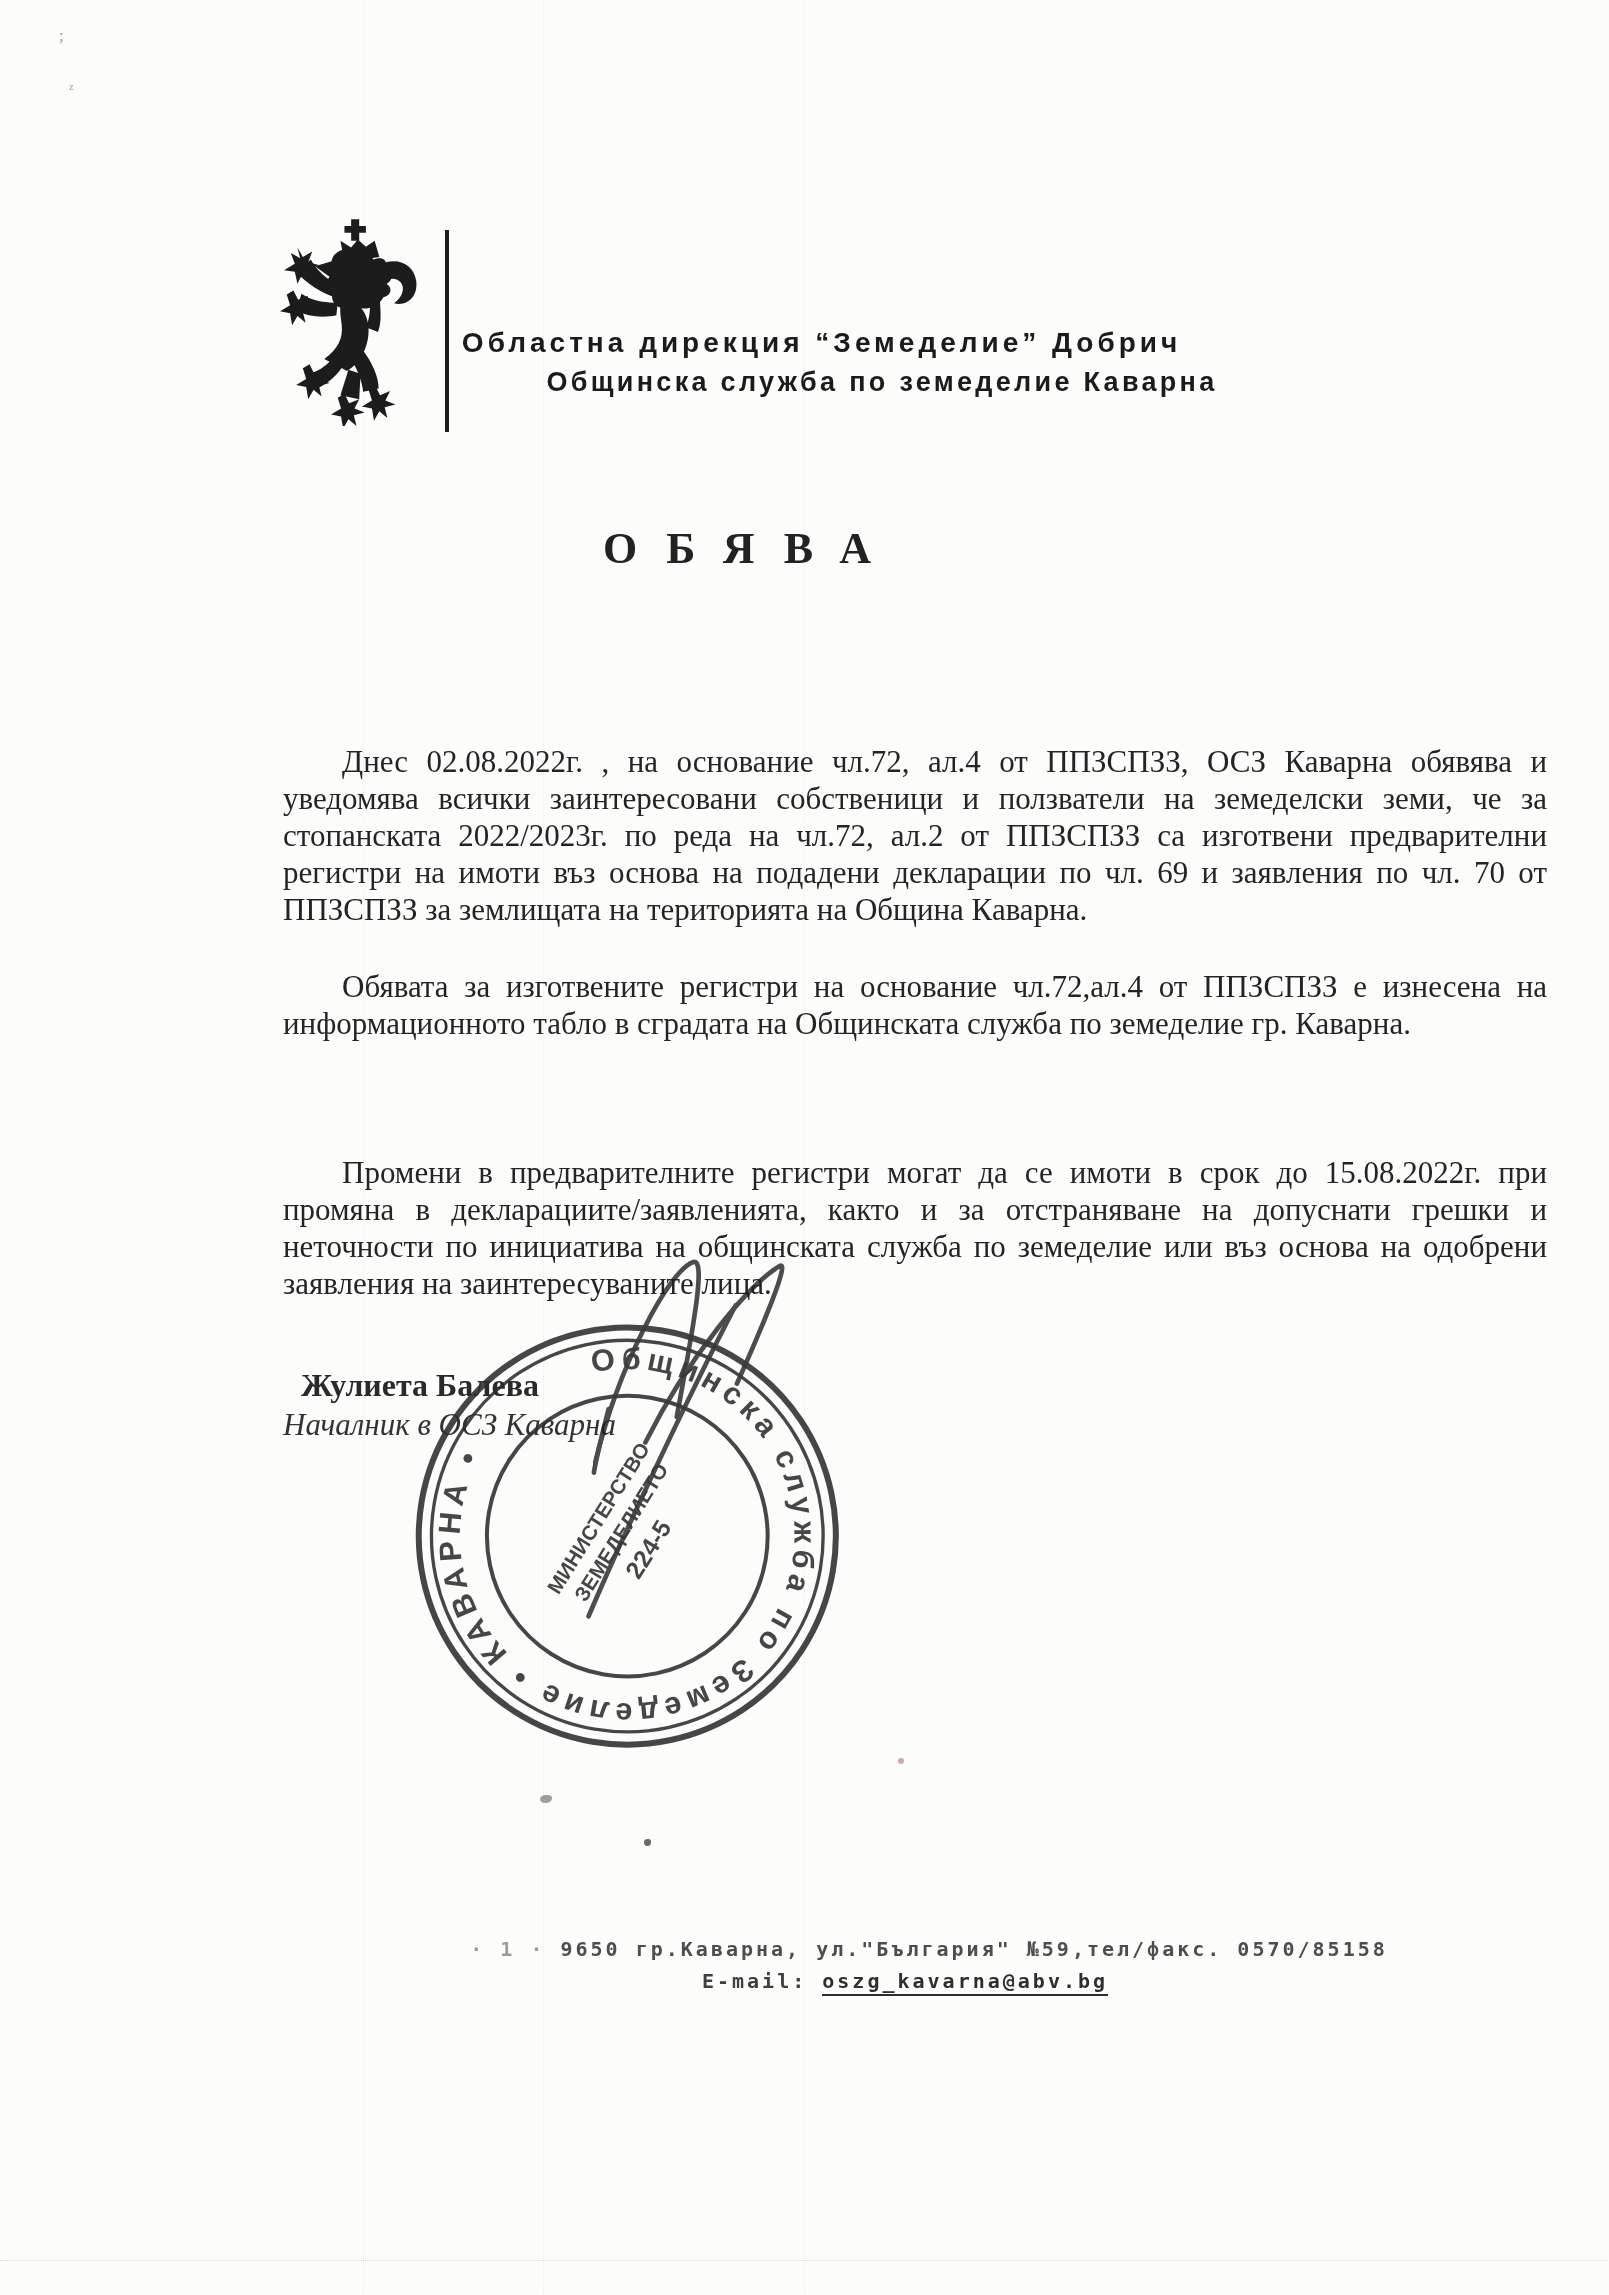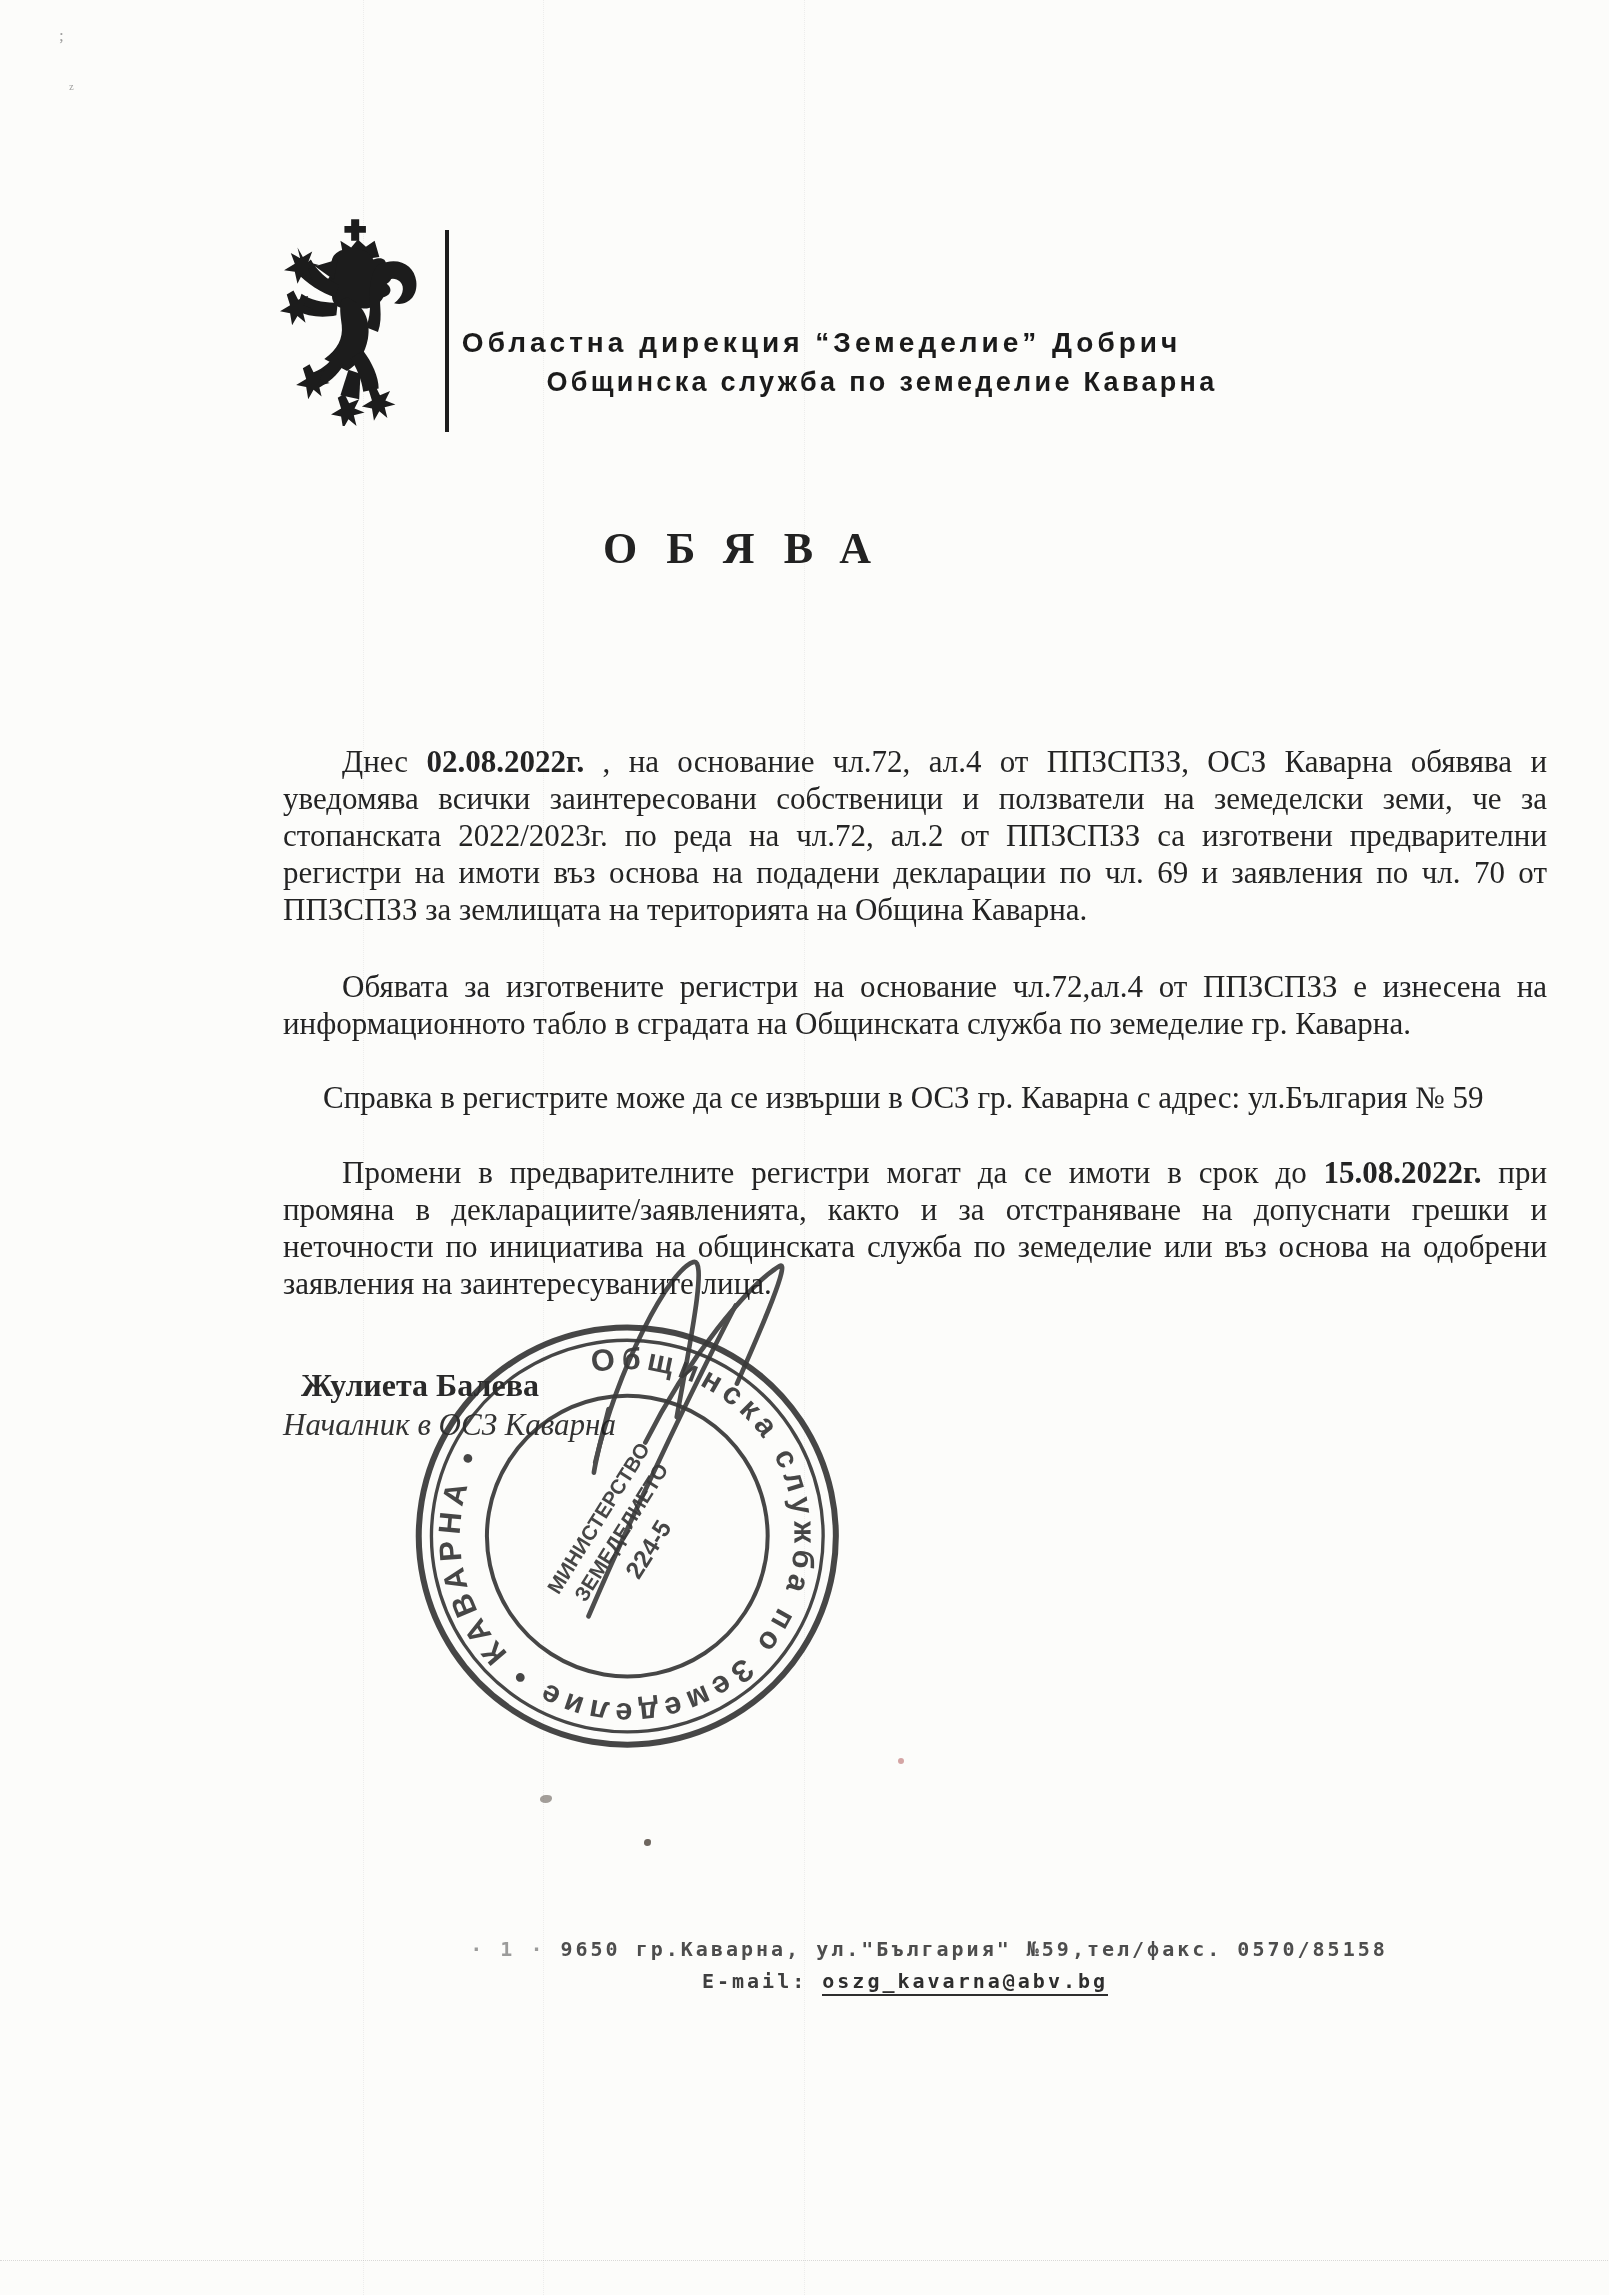--- a/index.html
+++ b/index.html
@@ -33,21 +33,21 @@
   .doc-title{position:absolute;left:603px;top:523px;font-size:44px;font-weight:bold;
              letter-spacing:29px;color:#222;white-space:nowrap;}
 
   
   .para{position:absolute;left:283px;width:1264px;font-size:31px;line-height:37px;
         color:#242424;text-align:justify;text-indent:59px;margin:0;}
   .p1{top:743px;}
   .p2{top:968px;}
   .p3{top:1079px;text-align:left;text-indent:40px;}
   .p4{top:1154px;}
-  .bdate{font-weight:bold;}
+  .bdate{font-weight:normal;}
 
   
   .sig-name{position:absolute;left:301px;top:1367px;font-size:32px;font-weight:bold;color:#2a2a2a;white-space:nowrap;}
   .sig-title{position:absolute;left:283px;top:1407px;font-size:31px;font-style:italic;color:#333;white-space:nowrap;}
 
   .stamp-svg{position:absolute;left:388px;top:1242px;width:508px;height:528px;}
 
   
   .footer-line{position:absolute;left:0;width:1610px;text-align:center;
                font-family:"DejaVu Sans Mono", monospace;font-weight:bold;color:#4d4d4d;
@@ -94,21 +94,20 @@
   </svg>
   <div class="emblem-bar"></div>
 
   <div class="hdr hdr3">Областна дирекция “Земеделие” Добрич</div>
   <div class="hdr hdr4">Общинска служба по земеделие Каварна</div>
 
   <div class="doc-title">ОБЯВА</div>
 
   <p class="para p1"><span>Днес </span><span class="bdate">02.08.2022г.</span><span> , на основание чл.72, ал.4 от ППЗСПЗЗ, ОСЗ Каварна обявява и уведомява всички заинтересовани собственици и ползватели на земеделски земи, че за стопанската 2022/2023г. по реда на чл.72, ал.2 от ППЗСПЗЗ са изготвени предварителни регистри на имоти въз основа на подадени декларации по чл. 69 и заявления по чл. 70 от ППЗСПЗЗ за землищата на територията на Община Каварна.</span></p>
   <p class="para p2">Обявата за изготвените регистри на основание чл.72,ал.4 от ППЗСПЗЗ е изнесена на информационното табло в сградата на Общинската служба по земеделие гр. Каварна.</p>
-  <p class="para p3">Справка в регистрите може да се извърши в ОСЗ  гр. Каварна с адрес: ул.България № 59</p>
   <p class="para p4"><span>Промени в предварителните регистри могат да се имоти в срок до </span><span class="bdate">15.08.2022г.</span><span> при промяна в декларациите/заявленията, както и за отстраняване на допуснати грешки и неточности по инициатива на общинската служба по земеделие или въз основа на одобрени заявления на заинтересуваните лица.</span></p>
 
   <div class="sig-name">Жулиета Балева</div>
   <div class="sig-title">Началник в ОСЗ Каварна</div>
 
   <svg class="stamp-svg" viewBox="0 0 760 790" aria-hidden="true">
     <g stroke="#2e2e2e" fill="none" opacity="0.88">
       <g transform="rotate(-12 358 440)">
         <circle cx="358" cy="440" r="312" stroke-width="9"></circle>
         <circle cx="358" cy="440" r="293" stroke-width="5"></circle>

